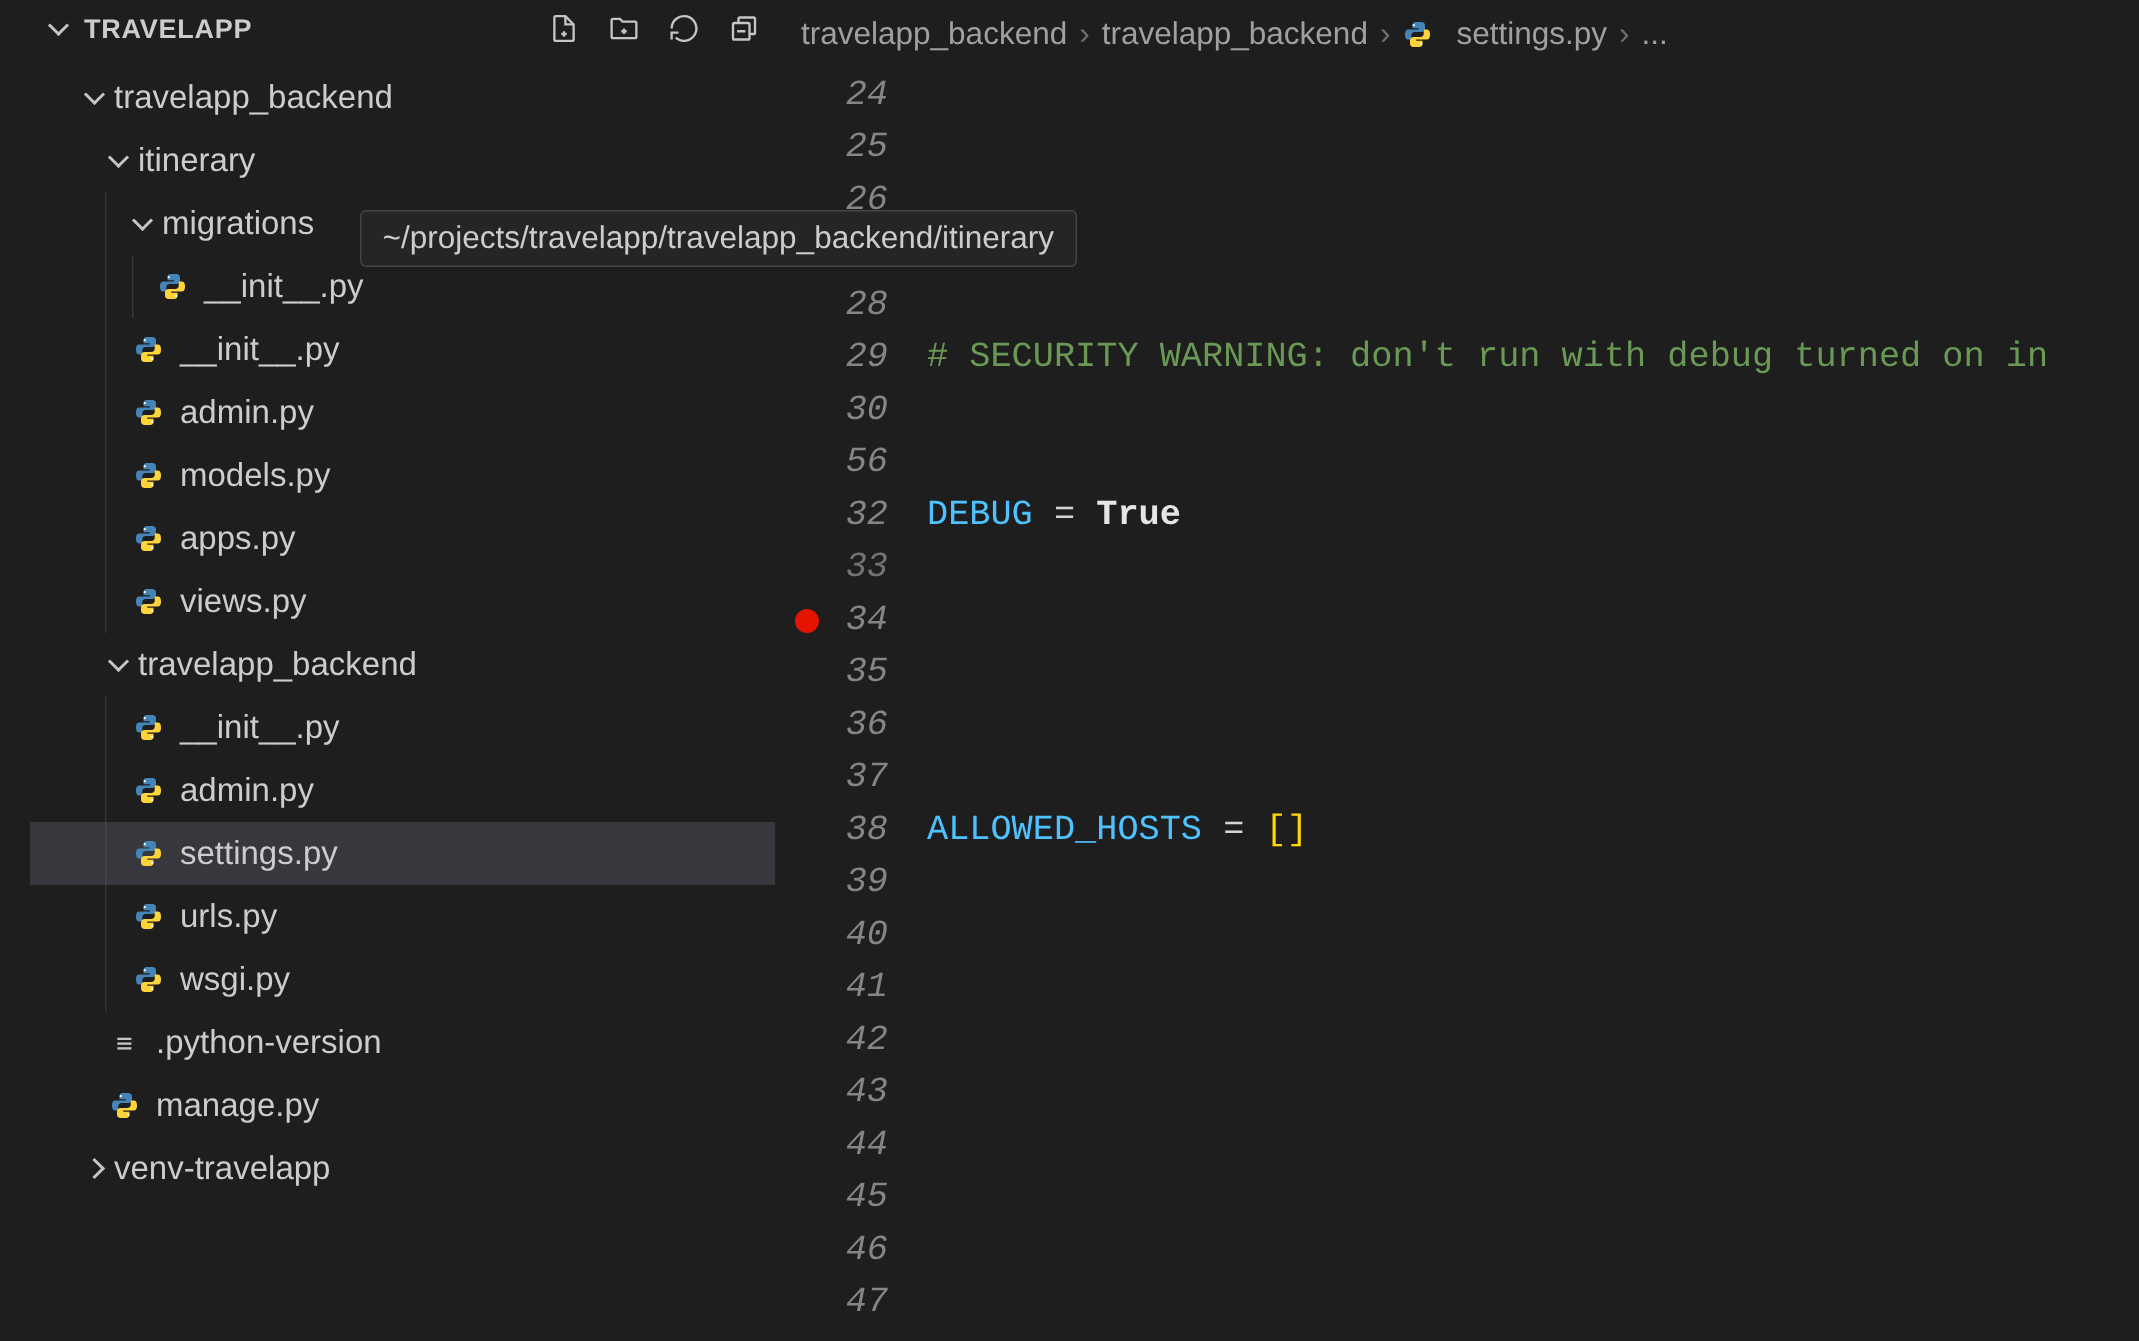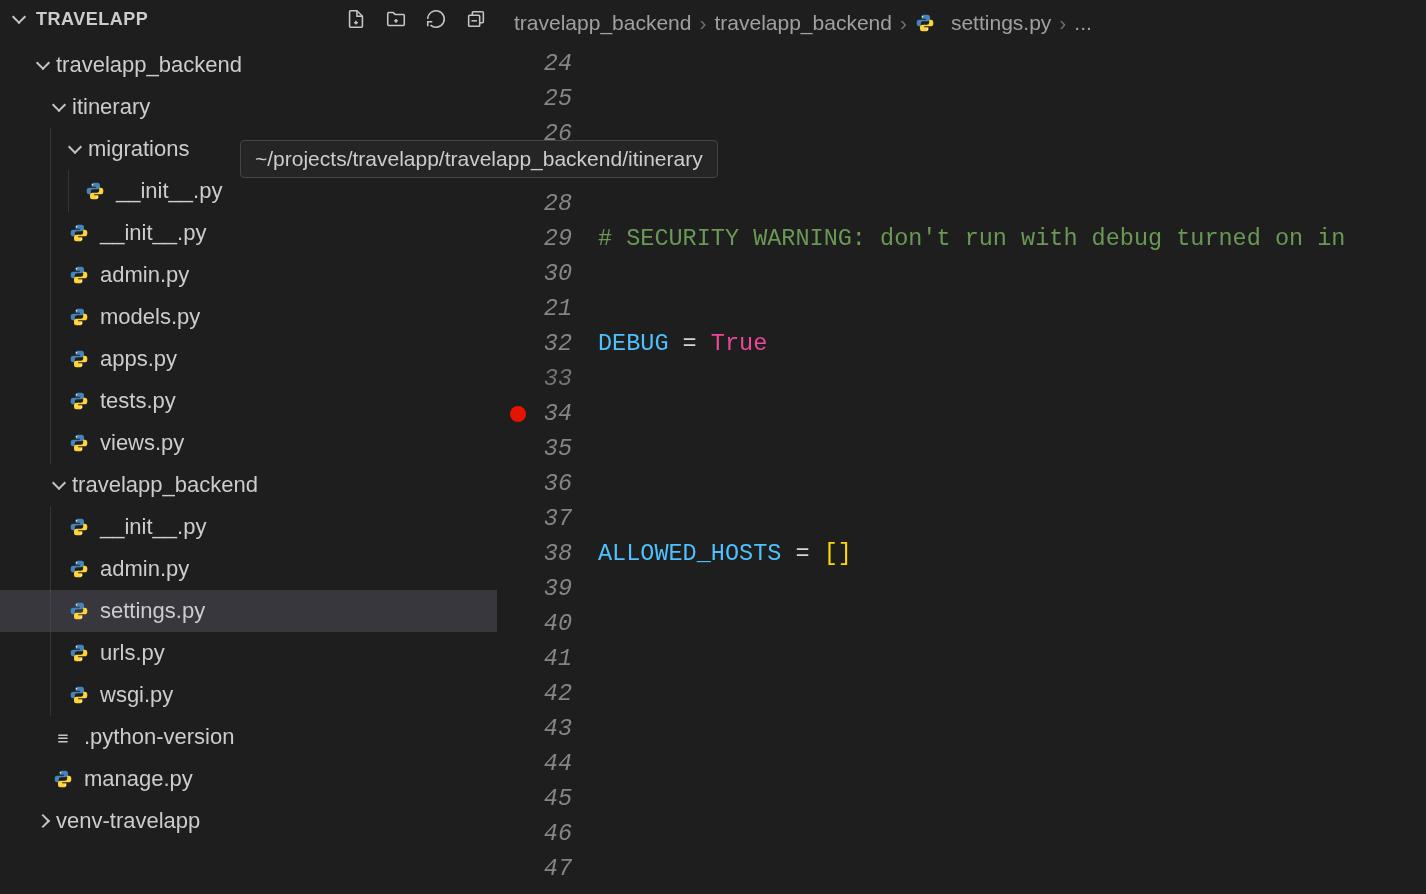--- a/index.html
+++ b/index.html
@@ -12,20 +12,21 @@
   overflow: hidden;
   display: flex;
   font-size: 21px;
 }
 .sidebar {
   width: 498px;
   background: #1e1e1e;
   border-right: 1px solid #1e1e1e;
   display: flex;
   flex-direction: column;
+  margin-left: 20px;
 }
 .sidebar-header {
   display: flex;
   align-items: center;
   padding: 8px 10px 8px 14px;
   font-size: 18px;
   font-weight: 700;
   letter-spacing: 0.5px;
   color: #cccccc;
 }
@@ -182,21 +183,21 @@
   flex: 1;
   overflow: hidden;
   white-space: pre;
 }
 .code-line {
   height: 35px;
 }
 .c-comment { color: #6a9955; }
 .c-const { color: #4fc1ff; }
 .c-bracket { color: #ffd700; }
-.c-value { color: #ec4899; }
+.c-value { color: #e5e5e5; font-weight: bold; }
 .c-op { color: #d4d4d4; }
 .text-icon {
   color: #c5c5c5;
   font-size: 18px;
   font-family: monospace;
 }
 </style>
 </head>
 <body>
 
@@ -325,33 +326,20 @@
       <span class="indent" style="width:68px"></span>
       <span class="file-icon py-icon">
           <svg viewBox="0 0 24 24">
             <path fill="#4584b6" d="M11 2c-3 0-3 2-3 3v2h5v1H5c-2 0-3 1-3 4s1 4 3 4h2v-3c0-2 1-3 3-3h5c2 0 3-1 3-3V5c0-2-1-3-3-3h-4z"></path>
             <circle fill="#fff" cx="9" cy="4.5" r="0.9"></circle>
             <path fill="#ffd43b" d="M13 22c3 0 3-2 3-3v-2h-5v-1h8c2 0 3-1 3-4s-1-4-3-4h-2v3c0 2-1 3-3 3H9c-2 0-3 1-3 3v2c0 2 1 3 3 3h4z"></path>
             <circle fill="#fff" cx="15" cy="19.5" r="0.9"></circle>
           </svg>
         </span>
       <span>apps.py</span>
-    </div>
-    <div class="tree-item">
-      <span class="guide" style="left:50px"></span>
-      <span class="indent" style="width:68px"></span>
-      <span class="file-icon py-icon">
-          <svg viewBox="0 0 24 24">
-            <path fill="#4584b6" d="M11 2c-3 0-3 2-3 3v2h5v1H5c-2 0-3 1-3 4s1 4 3 4h2v-3c0-2 1-3 3-3h5c2 0 3-1 3-3V5c0-2-1-3-3-3h-4z"></path>
-            <circle fill="#fff" cx="9" cy="4.5" r="0.9"></circle>
-            <path fill="#ffd43b" d="M13 22c3 0 3-2 3-3v-2h-5v-1h8c2 0 3-1 3-4s-1-4-3-4h-2v3c0 2-1 3-3 3H9c-2 0-3 1-3 3v2c0 2 1 3 3 3h4z"></path>
-            <circle fill="#fff" cx="15" cy="19.5" r="0.9"></circle>
-          </svg>
-        </span>
-      <span>tests.py</span>
     </div>
     <div class="tree-item">
       <span class="guide" style="left:50px"></span>
       <span class="indent" style="width:68px"></span>
       <span class="file-icon py-icon">
           <svg viewBox="0 0 24 24">
             <path fill="#4584b6" d="M11 2c-3 0-3 2-3 3v2h5v1H5c-2 0-3 1-3 4s1 4 3 4h2v-3c0-2 1-3 3-3h5c2 0 3-1 3-3V5c0-2-1-3-3-3h-4z"></path>
             <circle fill="#fff" cx="9" cy="4.5" r="0.9"></circle>
             <path fill="#ffd43b" d="M13 22c3 0 3-2 3-3v-2h-5v-1h8c2 0 3-1 3-4s-1-4-3-4h-2v3c0 2-1 3-3 3H9c-2 0-3 1-3 3v2c0 2 1 3 3 3h4z"></path>
             <circle fill="#fff" cx="15" cy="19.5" r="0.9"></circle>
@@ -492,21 +480,21 @@
       <div class="breakpoint-col">
         <div class="breakpoint-dot" style="top:360px"></div>
       </div>
       <div class="ln">24</div>
         <div class="ln">25</div>
         <div class="ln">26</div>
         <div class="ln"></div>
       <div class="ln">28</div>
         <div class="ln">29</div>
         <div class="ln">30</div>
-        <div class="ln">21</div>
+        <div class="ln">56</div>
       <div class="ln">32</div>
         <div class="ln active">33</div>
         <div class="ln">34</div>
         <div class="ln">35</div>
       <div class="ln">36</div>
         <div class="ln">37</div>
         <div class="ln">38</div>
         <div class="ln">39</div>
       <div class="ln">40</div>
         <div class="ln">41</div>

